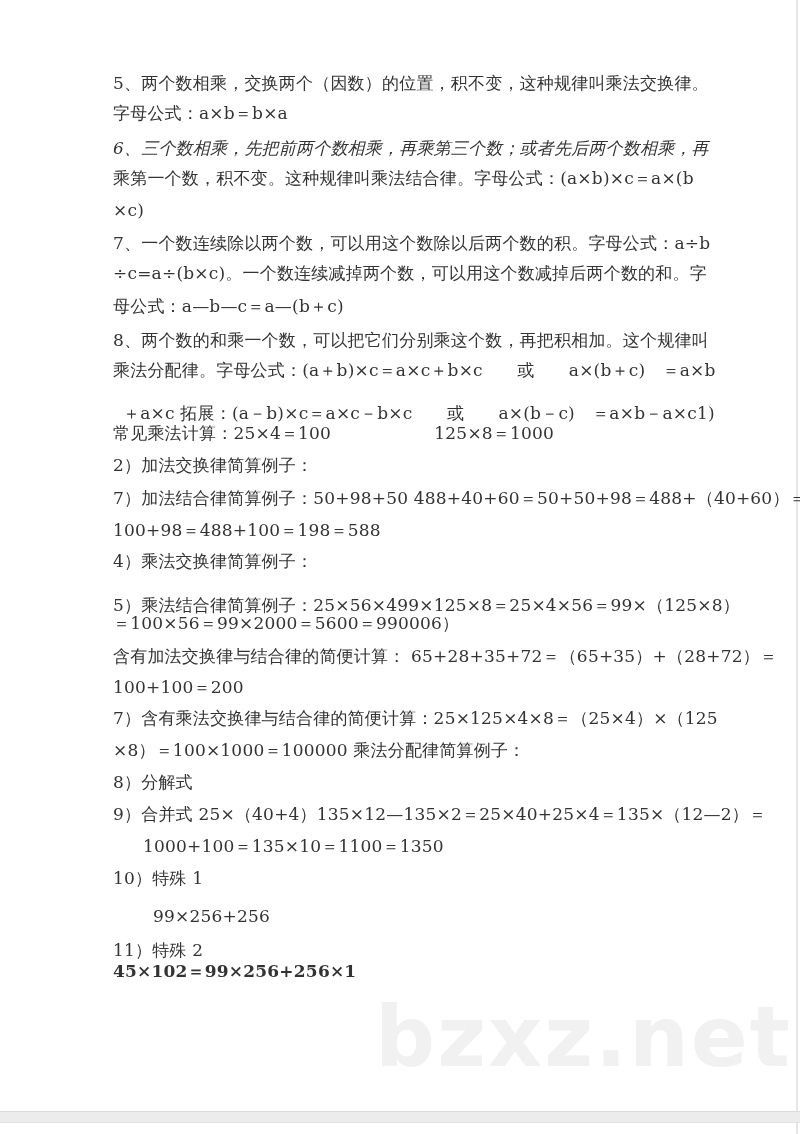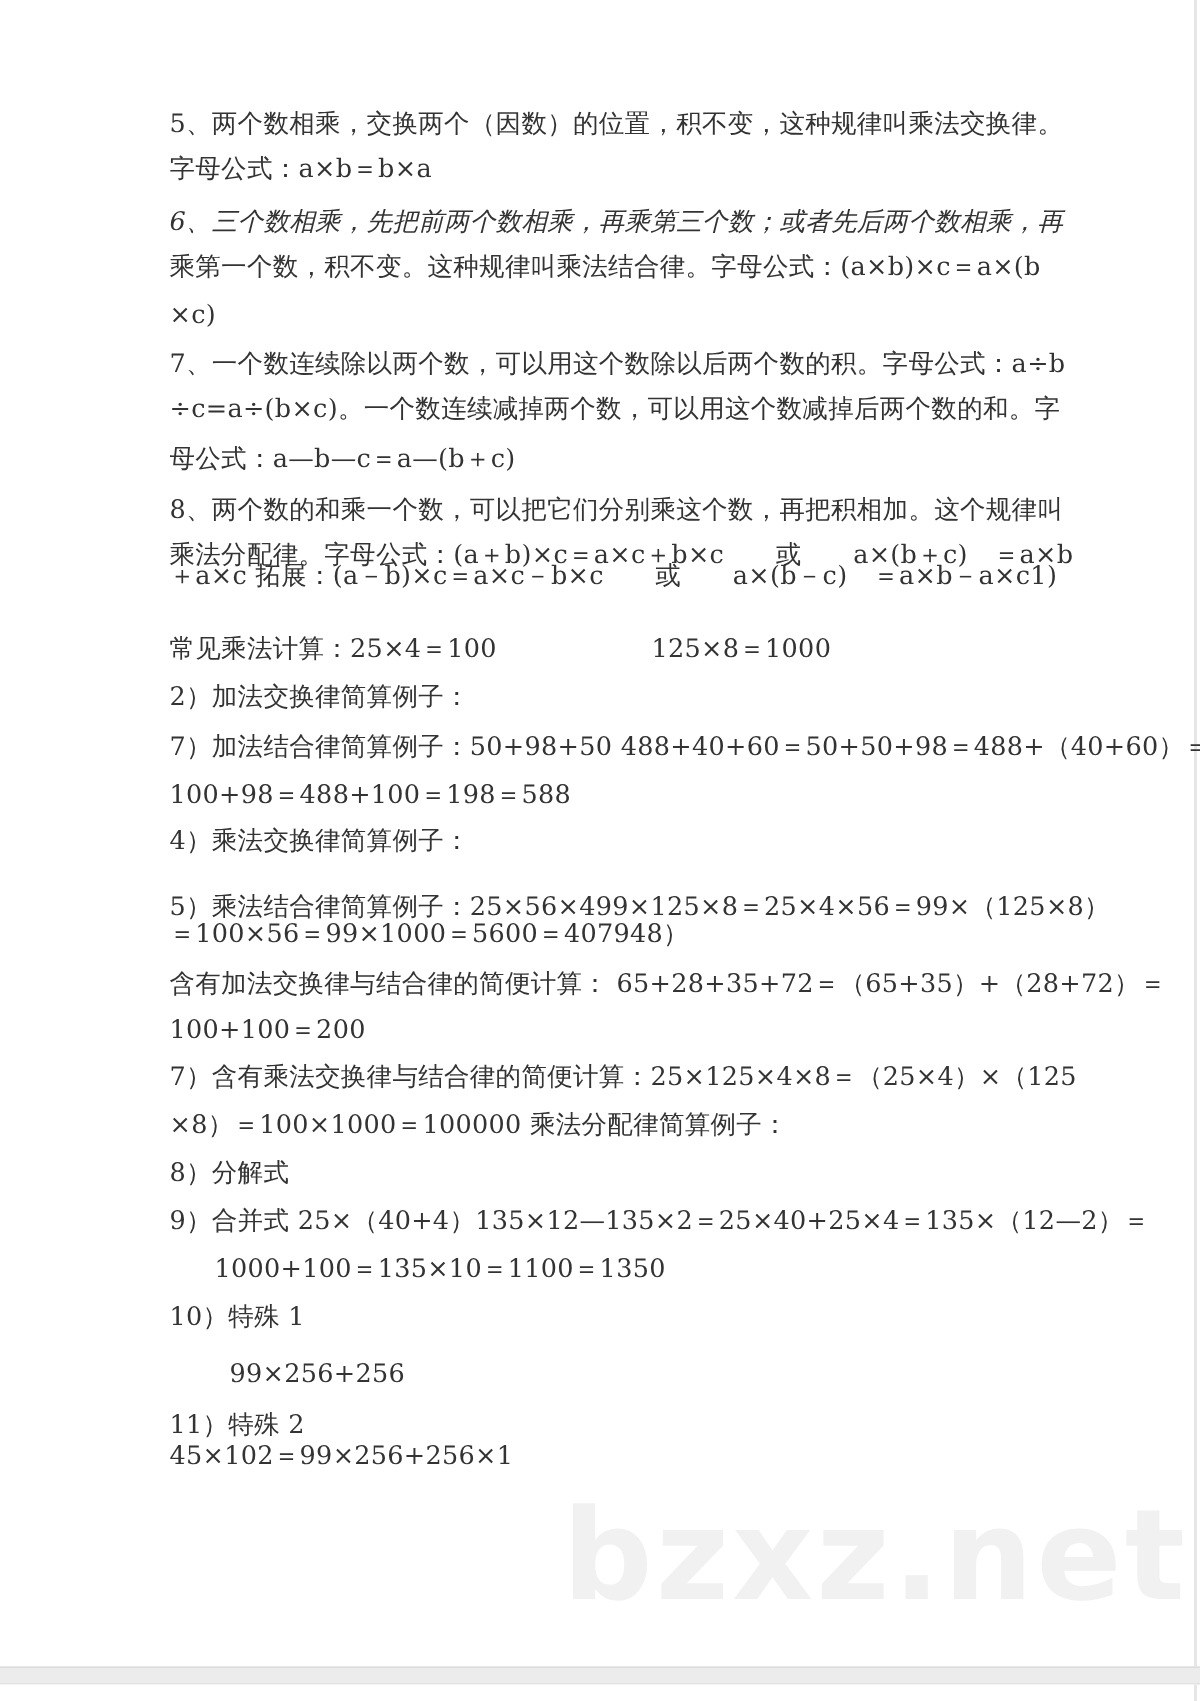--- a/index.html
+++ b/index.html
@@ -70,35 +70,35 @@
       <div class="line" style="top: 73px;">5、两个数相乘，交换两个（因数）的位置，积不变，这种规律叫乘法交换律。</div>
       <div class="line" style="top: 103px;">字母公式：a×b＝b×a</div>
       <div class="line" style="top: 138px; font-style: italic;">6、三个数相乘，先把前两个数相乘，再乘第三个数；或者先后两个数相乘，再</div>
       <div class="line" style="top: 168px;">乘第一个数，积不变。这种规律叫乘法结合律。字母公式：(a×b)×c＝a×(b</div>
       <div class="line" style="top: 200px;">×c)</div>
       <div class="line" style="top: 233px;">7、一个数连续除以两个数，可以用这个数除以后两个数的积。字母公式：a÷b</div>
       <div class="line" style="top: 263px;">÷c=a÷(b×c)。一个数连续减掉两个数，可以用这个数减掉后两个数的和。字</div>
       <div class="line" style="top: 296px;">母公式：a—b—c＝a—(b＋c)</div>
       <div class="line" style="top: 330px;">8、两个数的和乘一个数，可以把它们分别乘这个数，再把积相加。这个规律叫</div>
       <div class="line" style="top: 360px;">乘法分配律。字母公式：(a＋b)×c＝a×c＋b×c　　或　　a×(b＋c)　＝a×b</div>
-      <div class="line" style="top: 374px;">＋a×c 拓展：(a－b)×c＝a×c－b×c　　或　　a×(b－c)　＝a×b－a×c1)</div>
+      <div class="line" style="top: 403px; margin-left: 10px;">＋a×c 拓展：(a－b)×c＝a×c－b×c　　或　　a×(b－c)　＝a×b－a×c1)</div>
       <div class="line" style="top: 423px;">常见乘法计算：25×4＝100　　　　　　125×8＝1000</div>
       <div class="line" style="top: 455px;">2）加法交换律简算例子：</div>
       <div class="line" style="top: 488px;">7）加法结合律简算例子：50+98+50  488+40+60＝50+50+98＝488+（40+60）＝</div>
       <div class="line" style="top: 520px;">100+98＝488+100＝198＝588</div>
       <div class="line" style="top: 551px;">4）乘法交换律简算例子：</div>
       <div class="line" style="top: 582px; margin-top: 13px;">5）乘法结合律简算例子：25×56×499×125×8＝25×4×56＝99×（125×8）</div>
-      <div class="line" style="top: 613px;">＝100×56＝99×1000＝5600＝407948）</div>
+      <div class="line" style="top: 613px;">＝100×56＝99×2000＝5600＝990006）</div>
       <div class="line" style="top: 646px;">含有加法交换律与结合律的简便计算： 65+28+35+72＝（65+35）+（28+72）＝</div>
       <div class="line" style="top: 677px;">100+100＝200</div>
       <div class="line" style="top: 708px;">7）含有乘法交换律与结合律的简便计算：25×125×4×8＝（25×4）×（125</div>
       <div class="line" style="top: 740px;">×8）＝100×1000＝100000 乘法分配律简算例子：</div>
       <div class="line" style="top: 772px;">8）分解式</div>
       <div class="line" style="top: 804px;">9）合并式 25×（40+4）135×12—135×2＝25×40+25×4＝135×（12—2）＝</div>
       <div class="line" style="top: 836px; margin-left: 30px;">1000+100＝135×10＝1100＝1350</div>
       <div class="line" style="top: 868px;">10）特殊 1</div>
       <div class="line" style="top: 899px; margin-top: 41px;">11）特殊 2</div>
       <div class="line" style="top: 906px; margin-left: 40px;">99×256+256</div>
-      <div class="line" style="top: 961px;">45×102＝99×256+256×1</div>
+      <div class="line" style="top: 961px; font-weight: bold;">45×102＝99×256+256×1</div>
     </div>
 </div>
 <div class="page-gap"></div>
 <div class="next-page"></div>
 
 </body></html>

